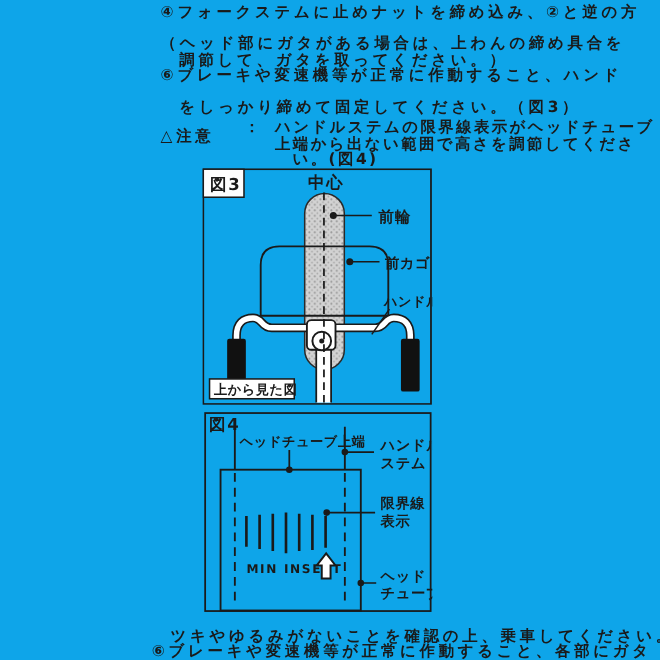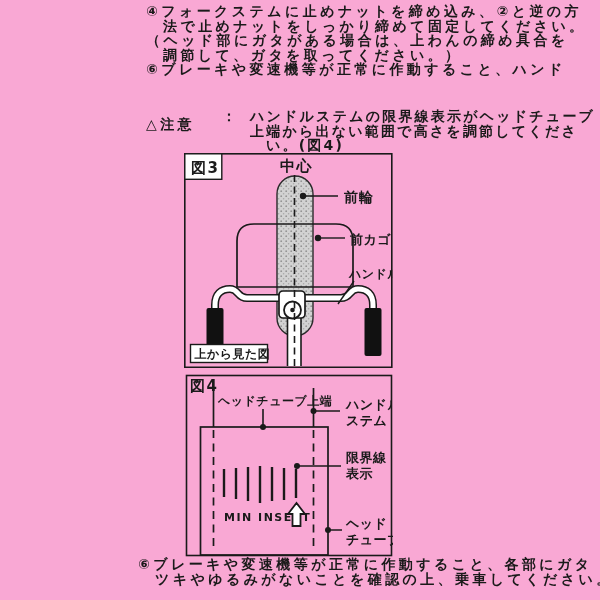--- a/index.html
+++ b/index.html
@@ -1,18 +1,18 @@
 <!DOCTYPE html>
 <html><head>
 <meta charset="utf-8">
 <style>
   html,body { margin:0; padding:0; }
   .page {
     position:relative; width:600px; height:600px;
-    background:#f9a8d4; overflow:hidden;
+    background:#0ea5e9; overflow:hidden;
     font-family:"DejaVu Sans", sans-serif;
     color:#1a1a1a;
   }
   .line {
     position:absolute; white-space:nowrap;
     font-size:14px; font-weight:600; line-height:14.5px;
     letter-spacing:3.4px; color:#1a1a1a;
   }
   .tight { letter-spacing:2.2px; }
   .fig { position:absolute; }
@@ -22,25 +22,25 @@
   .t13 { font-size:13px; letter-spacing:0.5px; }
   .t12 { font-size:12px; letter-spacing:0.5px; }
   .t11 { font-size:11px; letter-spacing:1.5px; }
 </style>
 </head>
 <body>
 
 <div class="page">
 
   <div class="line" style="left:146px;top:4px">④フォークステムに止めナットを締め込み、②と逆の方</div>
-  <div class="line" style="left:163px;top:18.5px">法で止めナットをしっかり締めて固定してください。</div>
   <div class="line" style="left:163px;top:47.5px">調節して、ガタを取ってください。）</div>
   <div class="line" style="left:146px;top:33px">（ヘッド部にガタがある場合は、上わんの締め具合を</div>
 
   <div class="line" style="left:146px;top:62px">⑥ブレーキや変速機等が正常に作動すること、ハンド</div>
+  <div class="line" style="left:163px;top:91px">をしっかり締めて固定してください。（図3）</div>
 
   <div class="line" style="left:146px;top:117px">△注意</div>
   <div class="line" style="left:222px;top:109px">：</div>
   <div class="line tight" style="left:250px;top:109px">ハンドルステムの限界線表示がヘッドチューブ</div>
   <div class="line tight" style="left:250px;top:123.5px">上端から出ない範囲で高さを調節してくださ</div>
   <div class="line tight" style="left:266px;top:138px">い。(図4)</div>
 
   <svg class="fig" style="left:184px;top:153px" width="209" height="215" viewBox="184 153 209 215">
     <defs>
       <pattern id="stipple" width="5" height="5" patternUnits="userSpaceOnUse">
@@ -151,16 +151,16 @@
     <path d="M288,514 L296.5,503 L305,514 L300.5,514 L300.5,526 L292.5,526 L292.5,514 Z" fill="#ffffff" stroke="#1a1a1a" stroke-width="1.8"></path>
 
     <g>
       <circle cx="328" cy="530" r="3" fill="#1a1a1a"></circle>
       <line x1="328" y1="530" x2="342" y2="530" stroke="#1a1a1a" stroke-width="1.5"></line>
       <text x="346" y="528" class="svgt t13">ヘッド</text>
       <text x="346" y="544" class="svgt t13">チューブ</text>
     </g>
   </svg>
 
-  <div class="line" style="left:138px;top:557px">⑥ブレーキや変速機等が正常に作動すること、各部にガタ</div>
+  <div class="line" style="left:138px;top:585px">⑥ブレーキや変速機等が正常に作動すること、各部にガタ</div>
   <div class="line" style="left:155px;top:572px">ツキやゆるみがないことを確認の上、乗車してください。</div>
 
 </div>
 
 </body></html>

